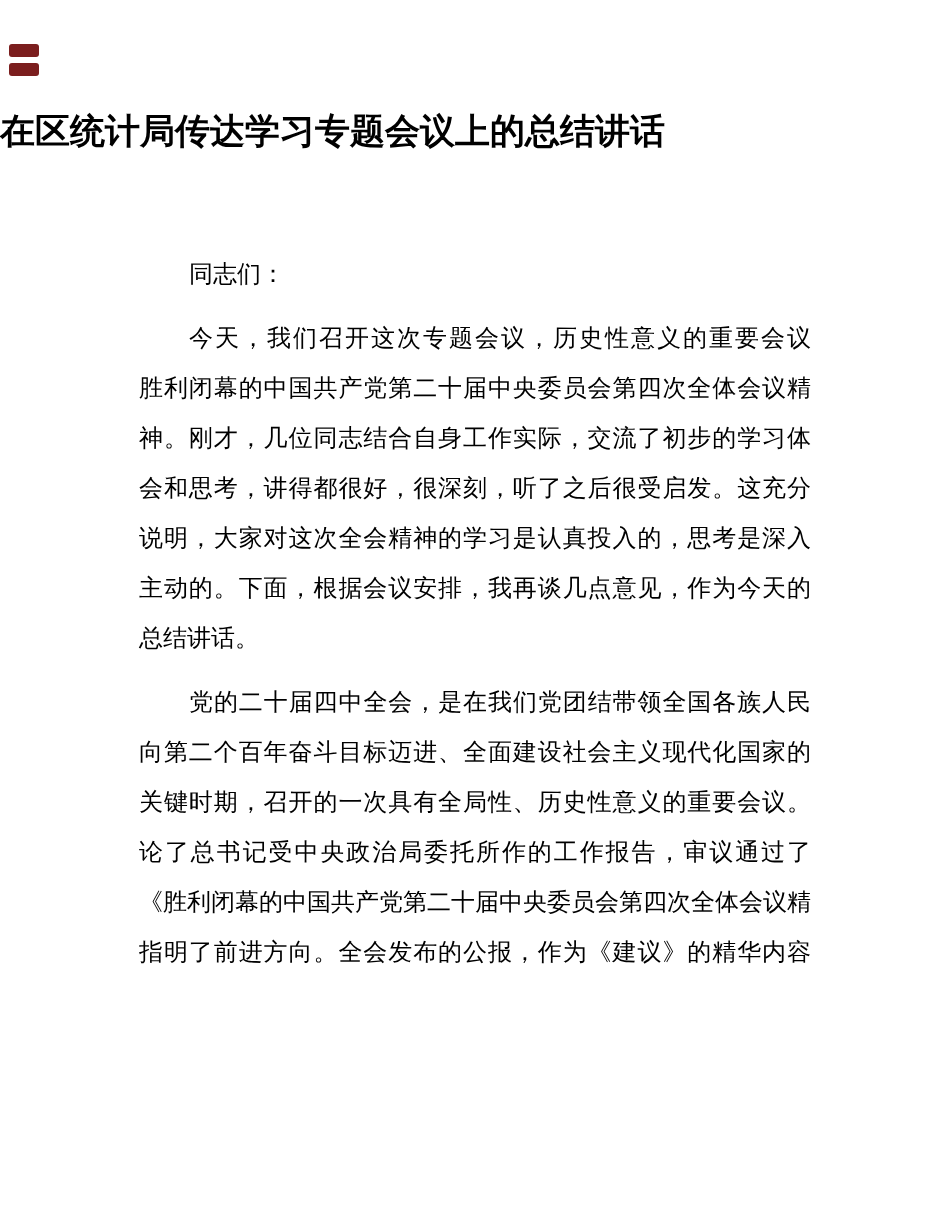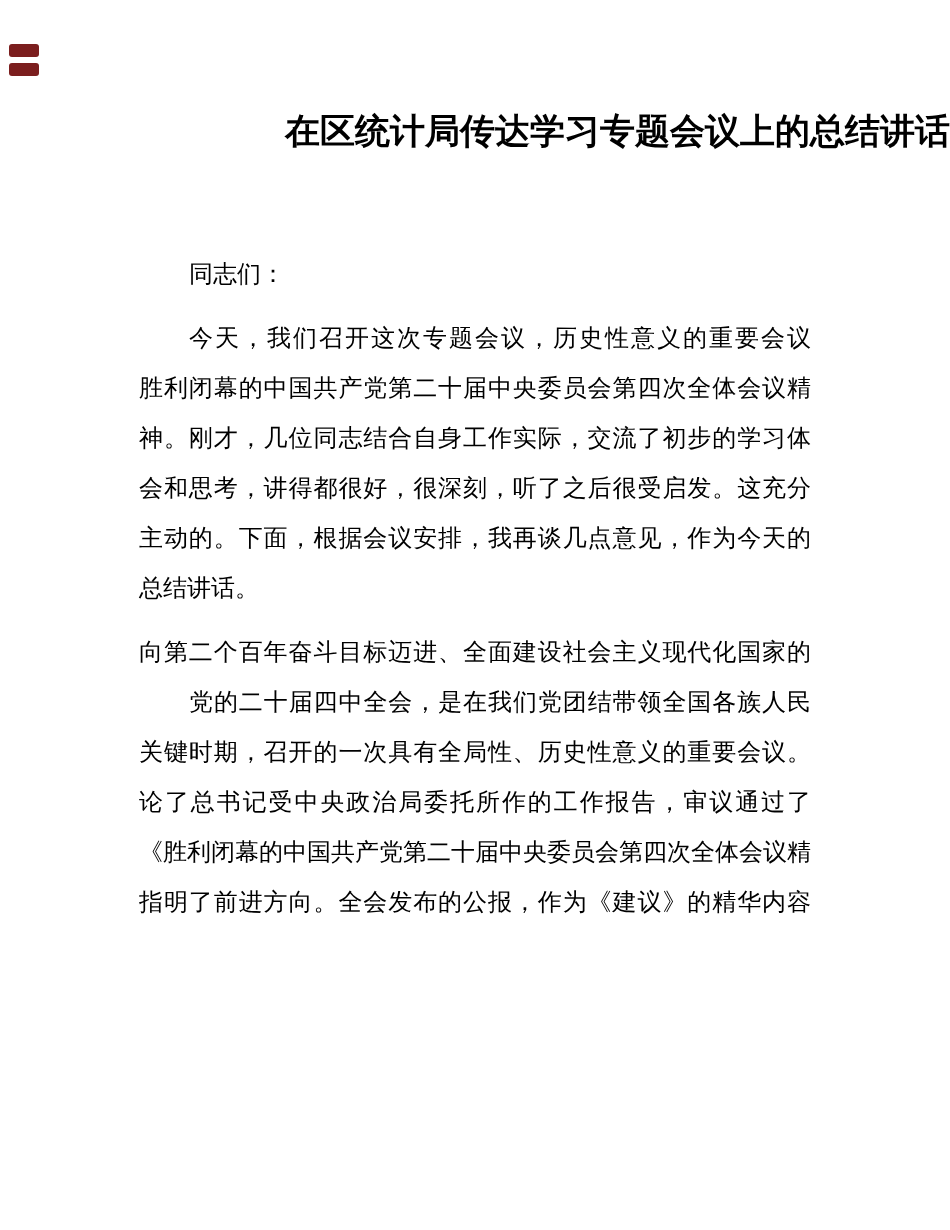--- a/index.html
+++ b/index.html
@@ -28,21 +28,21 @@
     background: #7b1e1e;
   }
   .marker-bar + .marker-bar {
     margin-top: 6px;
   }
   .doc-title {
     position: absolute;
     top: 108px;
     left: 0;
     width: 950px;
-    text-align: right;
+    text-align: left;
     font-size: 35px;
     line-height: 48px;
     font-weight: bold;
     letter-spacing: 0px;
     white-space: nowrap;
   }
   .body-text {
     position: absolute;
     left: 139px;
     top: 249px;
@@ -82,27 +82,28 @@
 
   <div class="body-text">
 
     <div class="line first plain">同志们：</div>
 
     <div class="para">
       <div class="line first">今天，我们召开这次专题会议，历史性意义的重要会议</div>
       <div class="line">胜利闭幕的中国共产党第二十届中央委员会第四次全体会议精</div>
       <div class="line">神。刚才，几位同志结合自身工作实际，交流了初步的学习体</div>
       <div class="line">会和思考，讲得都很好，很深刻，听了之后很受启发。这充分</div>
+      <div class="line">说明，大家对这次全会精神的学习是认真投入的，思考是深入</div>
       <div class="line">主动的。下面，根据会议安排，我再谈几点意见，作为今天的</div>
       <div class="line end">总结讲话。</div>
     </div>
 
     <div class="para">
+      <div class="line first">党的二十届四中全会，是在我们党团结带领全国各族人民</div>
       <div class="line">向第二个百年奋斗目标迈进、全面建设社会主义现代化国家的</div>
-      <div class="line first">党的二十届四中全会，是在我们党团结带领全国各族人民</div>
       <div class="line">关键时期，召开的一次具有全局性、历史性意义的重要会议。</div>
       <div class="line">论了总书记受中央政治局委托所作的工作报告，审议通过了</div>
       <div class="line">《胜利闭幕的中国共产党第二十届中央委员会第四次全体会议精</div>
       <div class="line">指明了前进方向。全会发布的公报，作为《建议》的精华内容</div>
     </div>
 
   </div>
 </div>
 
 </body></html>

